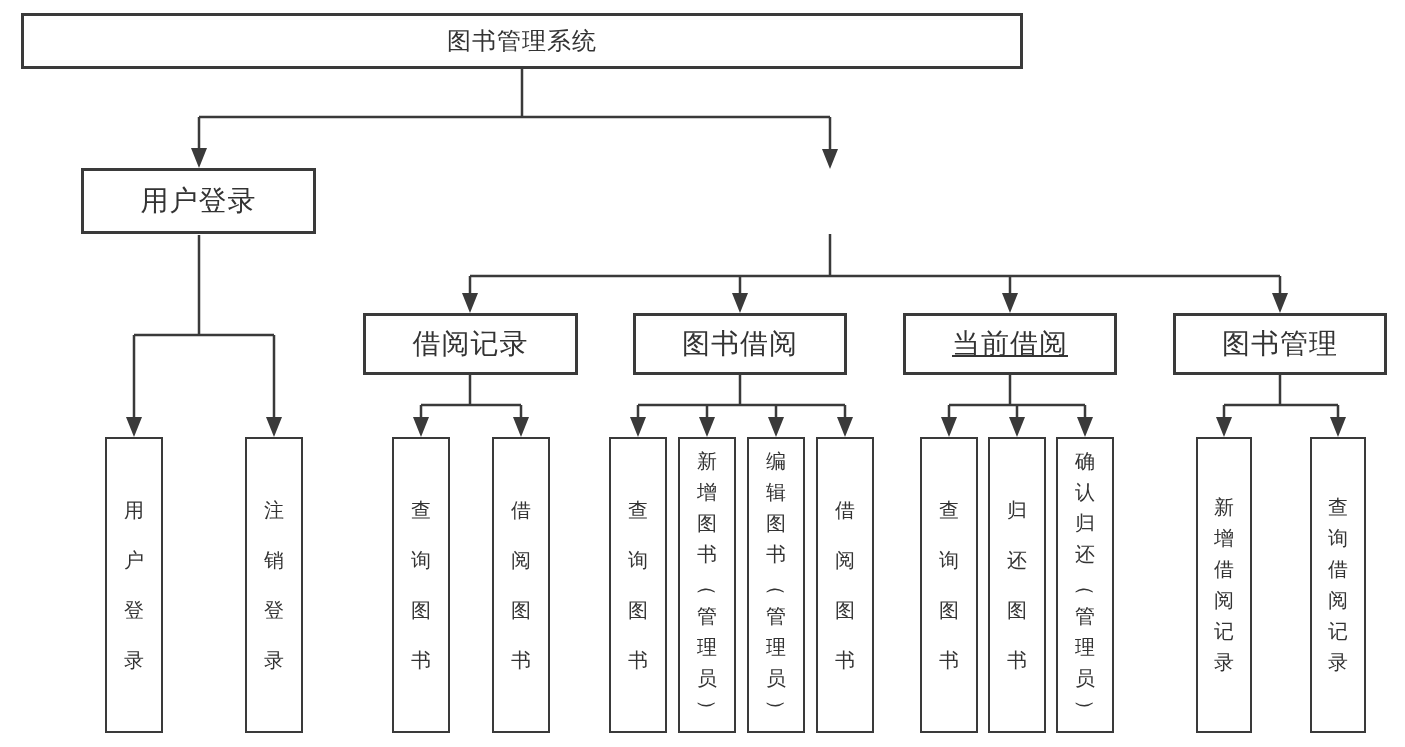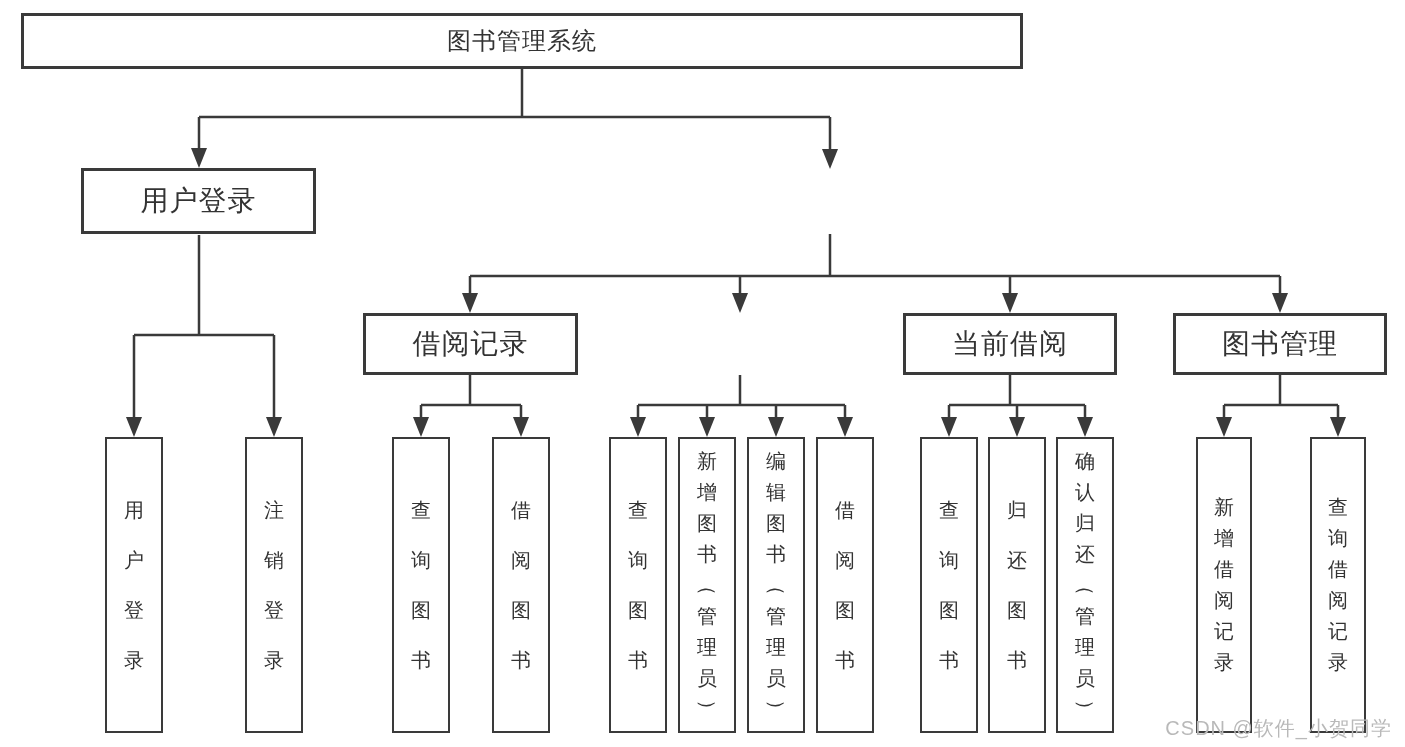--- a/index.html
+++ b/index.html
@@ -96,21 +96,24 @@
     <span class="lbl">图书管理系统</span>
   </div>
 
   <div class="node lvl2" style="left:81px; top:168px; width:235px; height:66px;">
     <span class="lbl">用户登录</span>
   </div>
 
   <div class="node lvl3" style="left:363px; top:313px; width:215px; height:62px;">
     <span class="lbl">借阅记录</span>
   </div>
-  <div class="node lvl3" style="left:903px; top:313px; width:214px; height:62px;">
+  <div class="node lvl3" style="left:633px; top:313px; width:214px; height:62px;">
+    <span class="lbl">图书借阅</span>
+  </div>
+  <div class="node lvl3" style="left:903px; top:313px; width:214px; height:62px;text-decoration:underline;">
     <span class="lbl">当前借阅</span>
   </div>
   <div class="node lvl3" style="left:1173px; top:313px; width:214px; height:62px;">
     <span class="lbl">图书管理</span>
   </div>
 
   <div class="node leaf" style="left:105px; top:437px; width:58px; height:296px;">
     <div class="vtext">
         <span style="line-height: 50px; height: 50px;">用</span>
         <span style="line-height: 50px; height: 50px;">户</span>
@@ -227,14 +230,13 @@
     <div class="vtext">
         <span style="line-height: 31px; height: 31px;">查</span>
         <span style="line-height: 31px; height: 31px;">询</span>
         <span style="line-height: 31px; height: 31px;">借</span>
         <span style="line-height: 31px; height: 31px;">阅</span>
         <span style="line-height: 31px; height: 31px;">记</span>
         <span style="line-height: 31px; height: 31px;">录</span>
       </div>
   </div>
 
-  <div class="watermark">CSDN @软件_小贺同学</div>
 </div>
 
 </body></html>

